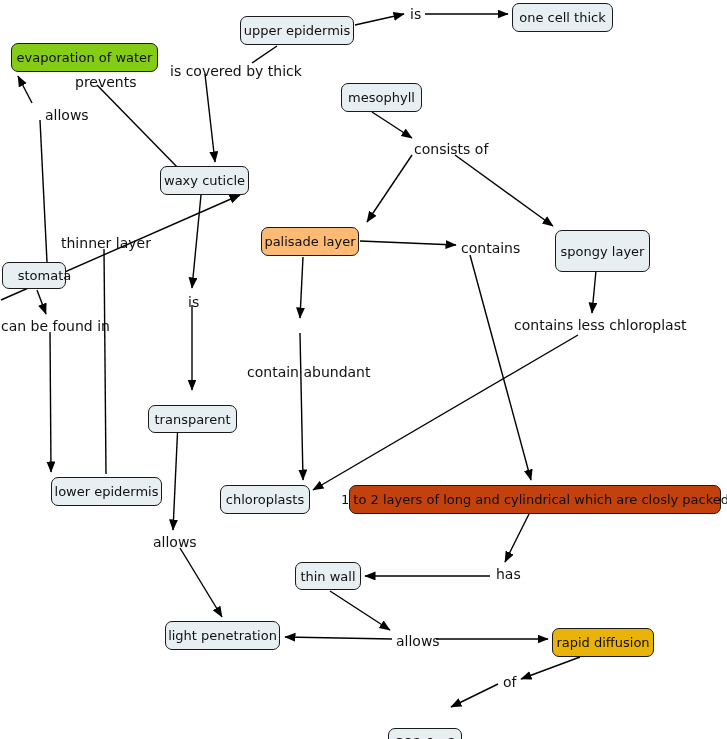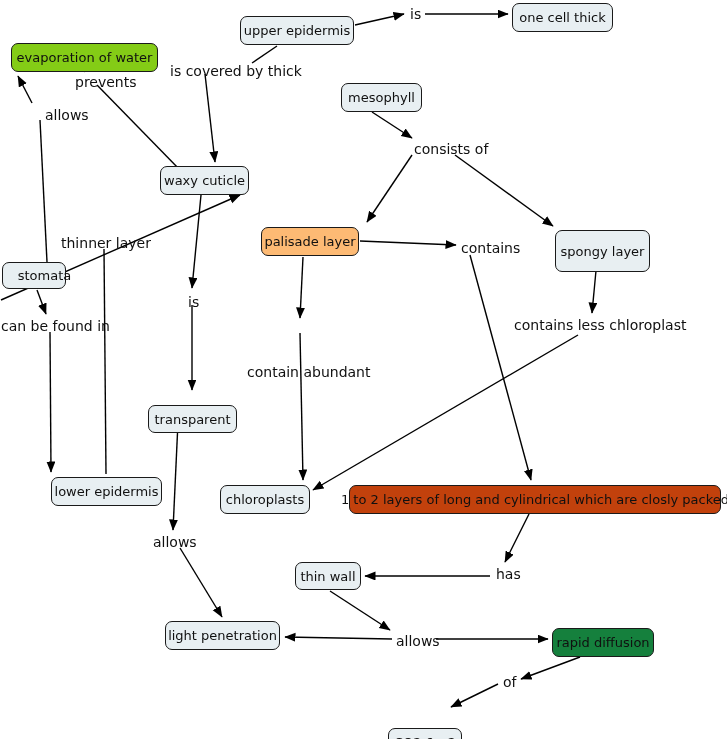--- a/index.html
+++ b/index.html
@@ -109,21 +109,21 @@
       <div class="node" style="left: 160px; top: 166px; width: 89px; height: 29px; background: rgb(232, 239, 242); border-color: rgb(26, 26, 26);">waxy cuticle</div>
       <div class="node" style="left: 261px; top: 227px; width: 98px; height: 29px; background: #fdba74; border-color: rgb(26, 26, 26);">palisade layer</div>
       <div class="node" style="left: 555px; top: 230px; width: 95px; height: 42px; background: rgb(232, 239, 242); border-color: rgb(26, 26, 26);">spongy layer</div>
       <div class="node" style="left: 2px; top: 262px; width: 64px; height: 27px; background: rgb(232, 239, 242); border-color: rgb(26, 26, 26); padding-left: 30px;">stomata</div>
       <div class="node" style="left: 148px; top: 394px; width: 89px; height: 28px; background: rgb(232, 239, 242); border-color: rgb(26, 26, 26); margin-top: 11px;">transparent</div>
       <div class="node" style="left: 51px; top: 477px; width: 111px; height: 29px; background: rgb(232, 239, 242); border-color: rgb(26, 26, 26);">lower epidermis</div>
       <div class="node" style="left: 220px; top: 485px; width: 90px; height: 29px; background: rgb(232, 239, 242); border-color: rgb(26, 26, 26);">chloroplasts</div>
       <div class="node" style="left: 349px; top: 485px; width: 372px; height: 29px; background: #c2410c; border-color: rgb(26, 26, 26);">1 to 2 layers of long and cylindrical which are closly packed</div>
       <div class="node" style="left: 295px; top: 562px; width: 66px; height: 28px; background: rgb(232, 239, 242); border-color: rgb(26, 26, 26);">thin wall</div>
       <div class="node" style="left: 165px; top: 621px; width: 115px; height: 29px; background: rgb(232, 239, 242); border-color: rgb(26, 26, 26);">light penetration</div>
-      <div class="node" style="left: 552px; top: 628px; width: 102px; height: 29px; background: #15803d; border-color: rgb(26, 26, 26);">rapid diffusion</div>
+      <div class="node" style="left: 552px; top: 628px; width: 102px; height: 29px; background: #eab308; border-color: rgb(26, 26, 26);">rapid diffusion</div>
       <div class="node" style="left: 388px; top: 711px; width: 74px; height: 28px; background: rgb(232, 239, 242); border-color: rgb(26, 26, 26); margin-top: 17px;">CO2 &amp; o2</div>
     </div>
   <div id="label-layer">
       <div class="link-label" style="left: 410px; top: 7px;">is</div>
       <div class="link-label" style="left: 170px; top: 64px;">is covered by thick</div>
       <div class="link-label" style="left: 75px; top: 75px;">prevents</div>
       <div class="link-label" style="left: 45px; top: 108px;">allows</div>
       <div class="link-label" style="left: 414px; top: 142px;">consists of</div>
       <div class="link-label" style="left: 61px; top: 236px;">thinner layer</div>
       <div class="link-label" style="left: 461px; top: 241px;">contains</div>

